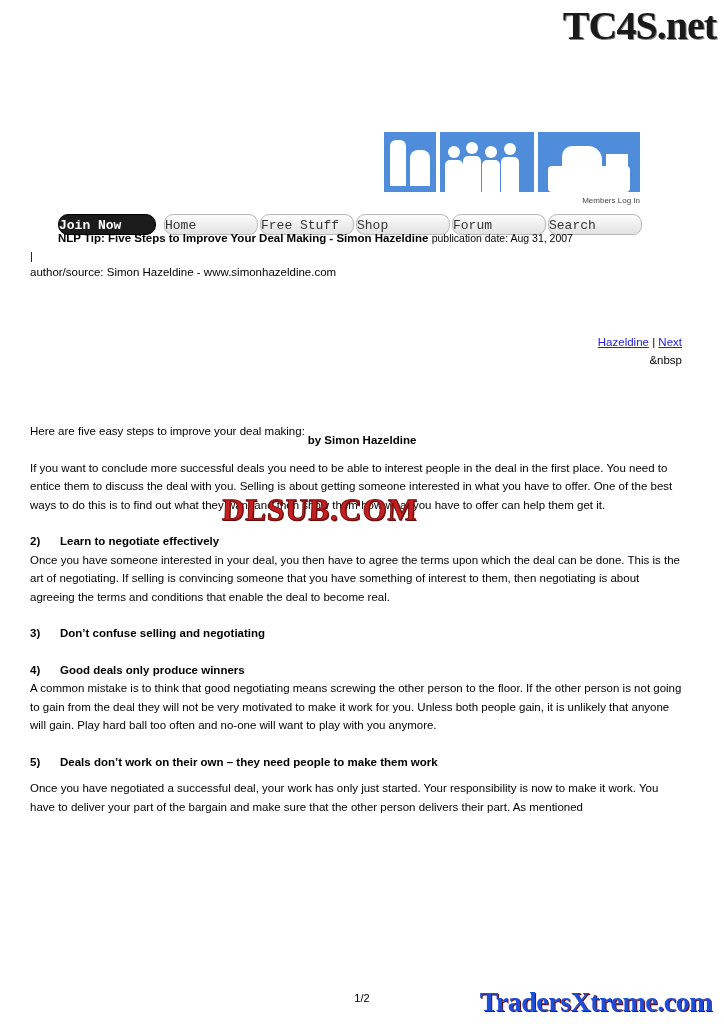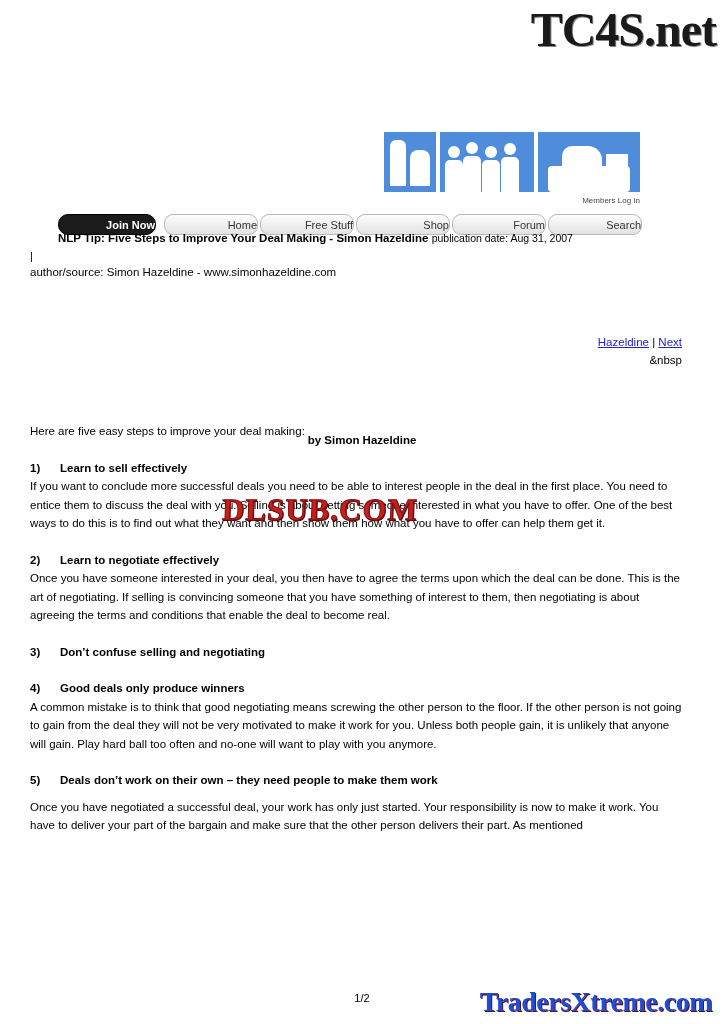--- a/index.html
+++ b/index.html
@@ -16,21 +16,21 @@
     overflow: hidden;
   }
 
   
   .tc4s-watermark {
     position: absolute;
     top: 2px;
     right: 8px;
     font-family: "Liberation Serif", serif;
     font-weight: bold;
-    font-size: 48px;
+    font-size: 40px;
     color: #1a1a1a;
     letter-spacing: -1px;
     text-shadow: 1px 1px 0 #888;
   }
 
   
   .site-header {
     position: absolute;
     left: 36px;
     top: 132px;
@@ -124,27 +124,28 @@
     left: 36px;
     top: 214px;
     width: 600px;
     height: 22px;
   }
   .nav-btn {
     position: absolute;
     top: 0;
     height: 21px;
     line-height: 21px;
-    text-align: right;
-    font-size: 11px;
+    text-align: left;
+    font-size: 13px;
     color: #333;
     background: linear-gradient(#fdfdfd, #e2e2e2);
     border: 1px solid #b9b9b9;
     border-radius: 9px;
     box-sizing: border-box;
+    font-family: Liberation Mono, monospace;
   }
   .nav-btn.join {
     background: #1b1b1b;
     color: #ffffff;
     border: 1px solid #000;
     font-weight: bold;
     border-radius: 10px;
   }
 
   
@@ -319,23 +320,20 @@
   <a href="#">Hazeldine</a><span> | </span><a href="#">Next</a>
 </div>
 <div class="nbsp-line">&amp;nbsp</div>
 
 <div class="byline">by Simon Hazeldine</div>
 
 <div class="body-text">
   <p>Here are five easy steps to improve your deal making:</p>
   <div class="spacer"></div>
 
-  <p class="step-head">
-    <span class="num">1)</span><span>Learn to sell effectively</span>
-  </p>
   <p>If you want to conclude more successful deals you need to be able to interest people in the deal in the first place. You need to entice them to discuss the deal with you. Selling is about getting someone interested in what you have to offer. One of the best ways to do this is to find out what they want and then show them how what you have to offer can help them get it.</p>
   <div class="spacer"></div>
 
   <p class="step-head">
     <span class="num">2)</span><span>Learn to negotiate effectively</span>
   </p>
   <p>Once you have someone interested in your deal, you then have to agree the terms upon which the deal can be done. This is the art of negotiating. If selling is convincing someone that you have something of interest to them, then negotiating is about agreeing the terms and conditions that enable the deal to become real.</p>
   <div class="spacer"></div>
 
   <p class="step-head">

